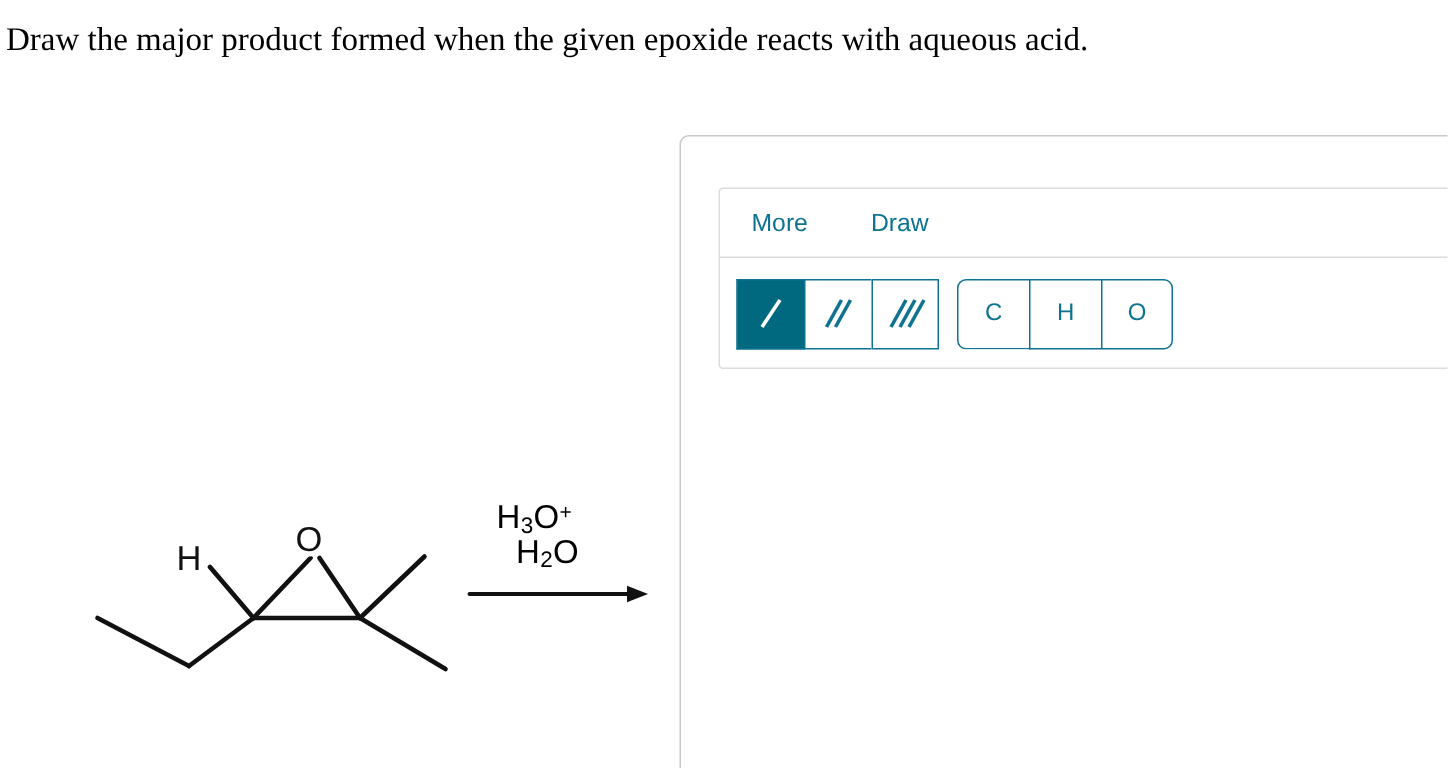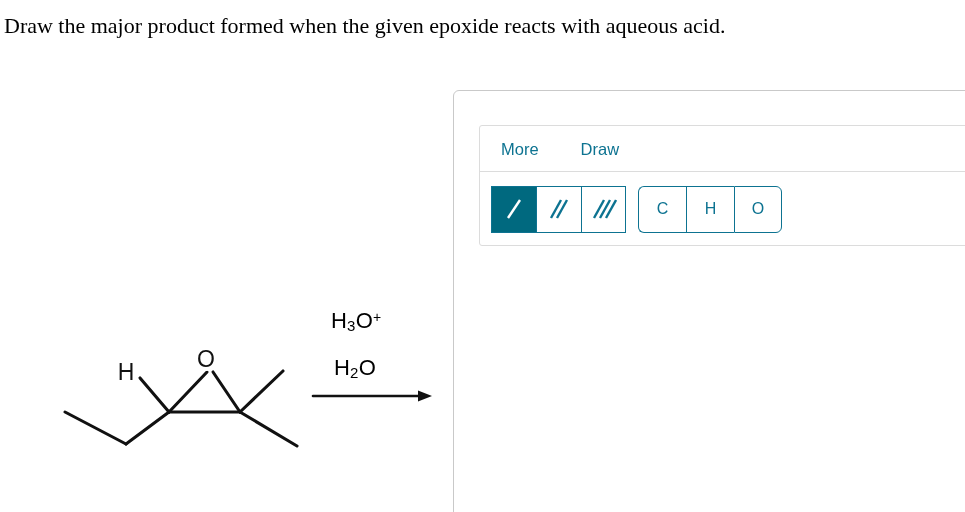--- a/index.html
+++ b/index.html
@@ -34,30 +34,30 @@
     left: 0;
     top: 290;
     width: 450px;
     height: 222px;
   }
   #structure-svg { position: absolute; left: 0; top: 0; }
 
   #reagents-above {
     position: absolute;
     left: 331px;
-    top: 308px;
+    top: 332px;
     font-family: "Liberation Sans", sans-serif;
     font-size: 22px;
     color: #000;
     letter-spacing: .2px;
     white-space: nowrap;
   }
   #reagents-below {
     position: absolute;
-    left: 334px;
+    left: 344px;
     top: 355px;
     font-family: "Liberation Sans", sans-serif;
     font-size: 22px;
     color: #000;
     letter-spacing: .2px;
     white-space: nowrap;
   }
   .sub  { font-size: 15px; vertical-align: -0.22em; }
   .sup  { font-size: 14px; vertical-align:  0.45em; }
 

